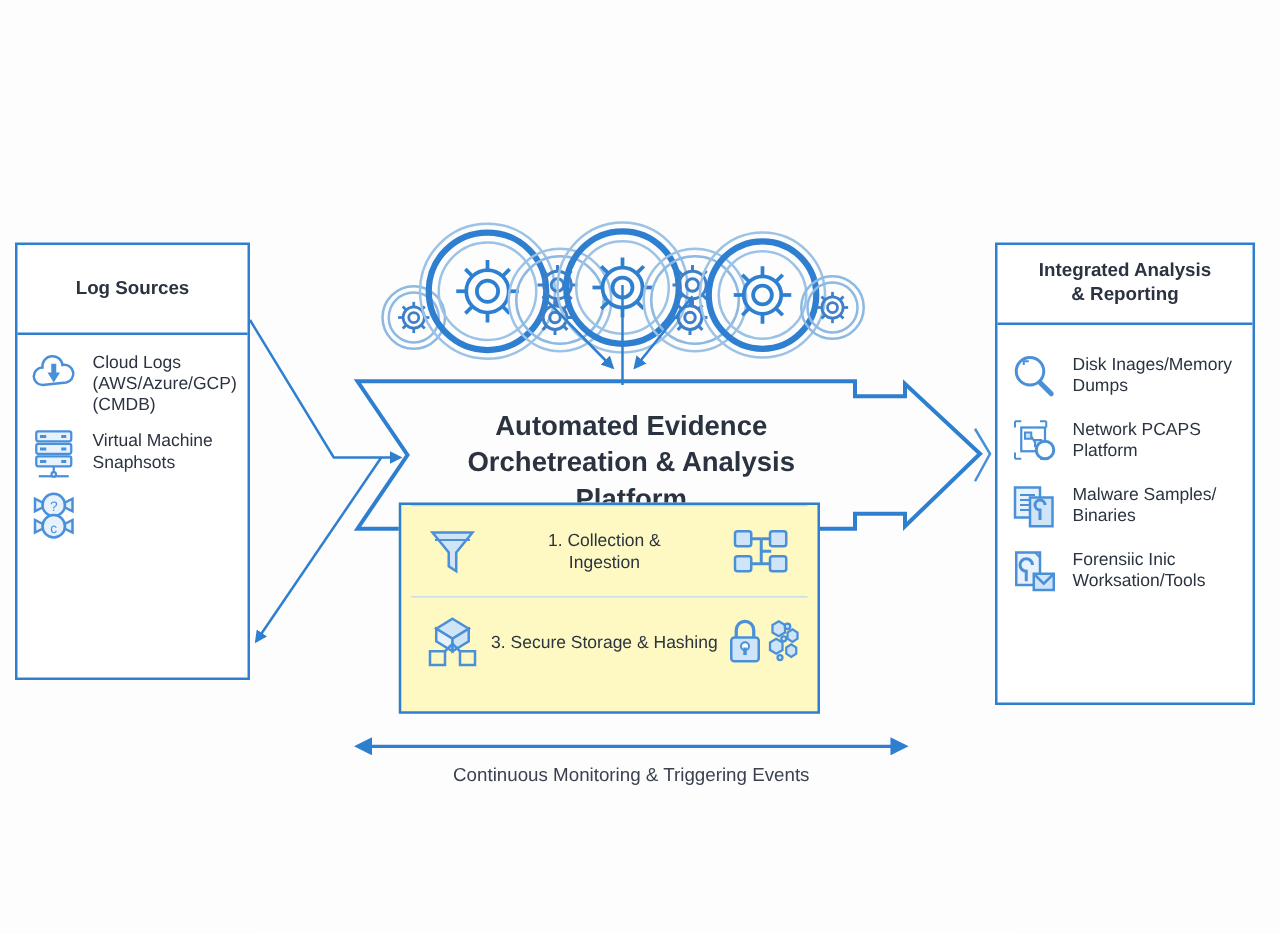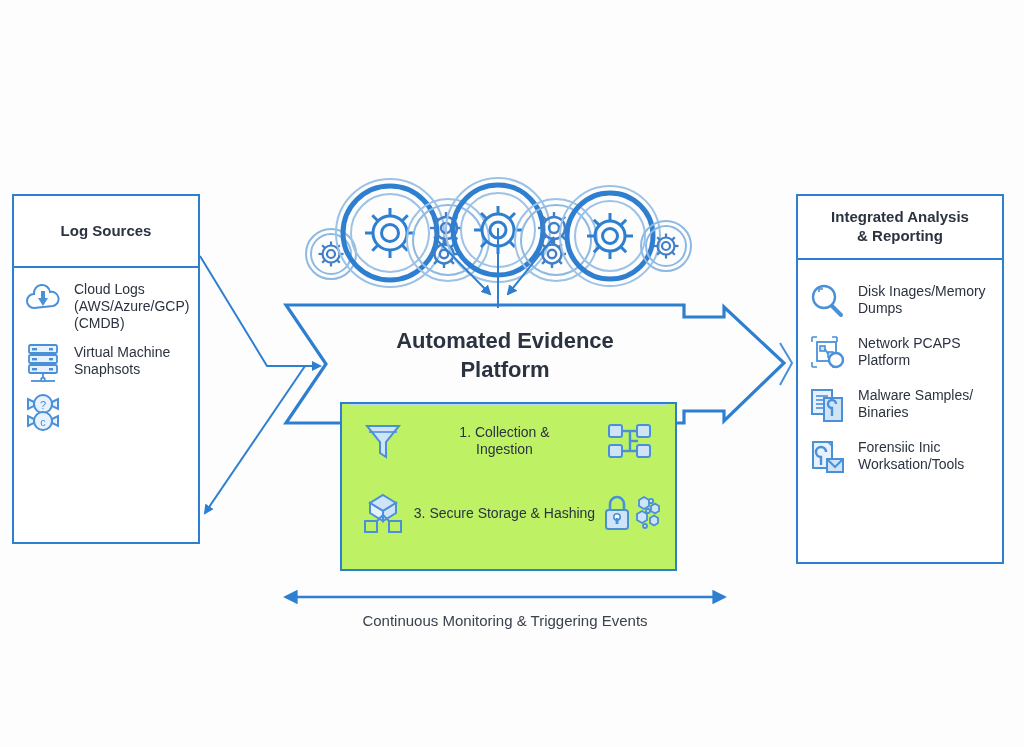--- a/index.html
+++ b/index.html
@@ -95,27 +95,27 @@
     text-align: center;
     font-size: 22px;
     font-weight: bold;
     color: #2b3340;
     line-height: 1.32;
   }
 
   
   #steps-box {
     position: absolute;
-    left: 340px;
+    left: 319px;
     top: 402px;
     width: 337px;
     height: 169px;
     box-sizing: border-box;
     border: 2px solid #2f7fd0;
-    background: #bef264;
+    background: #fef9c3;
   }
   .step-row {
     display: flex;
     align-items: center;
     height: 72px;
     padding: 0 6px;
     border-top: 1.5px solid #bcd9f2;
     margin: 0 8px;
   }
   .step-row .step-icon-l {
@@ -372,20 +372,21 @@
 
   <div id="center-arrow">
     <svg width="508" height="120" viewBox="0 0 508 120">
       <path d="M0,0 L398,0 L398,12 L438,12 L438,2 L498,58 L438,116 L438,106 L398,106 L398,118 L0,118 L40,59 Z" fill="none" stroke="#2f7fd0" stroke-width="3.2" stroke-linejoin="miter"></path>
       <path d="M494,38 L506,58 L494,80" fill="none" stroke="#4a90d9" stroke-width="2"></path>
     </svg>
   </div>
 
   <div id="platform-title">
     <div>Automated Evidence</div>
+    <div>Orchetreation &amp; Analysis</div>
     <div>Platform</div>
   </div>
 
   <div id="steps-box">
     <div class="step-row">
       <div class="step-icon-l">
         <svg width="42" height="44" viewBox="0 0 42 44">
           <path d="M5,7 L37,7 L24,23 L24,38 L18,34 L18,23 Z" fill="#cfe4f7" stroke="#4a90d9" stroke-width="2"></path>
           <line x1="7" y1="13" x2="35" y2="13" stroke="#4a90d9" stroke-width="1.6"></line>
         </svg>

